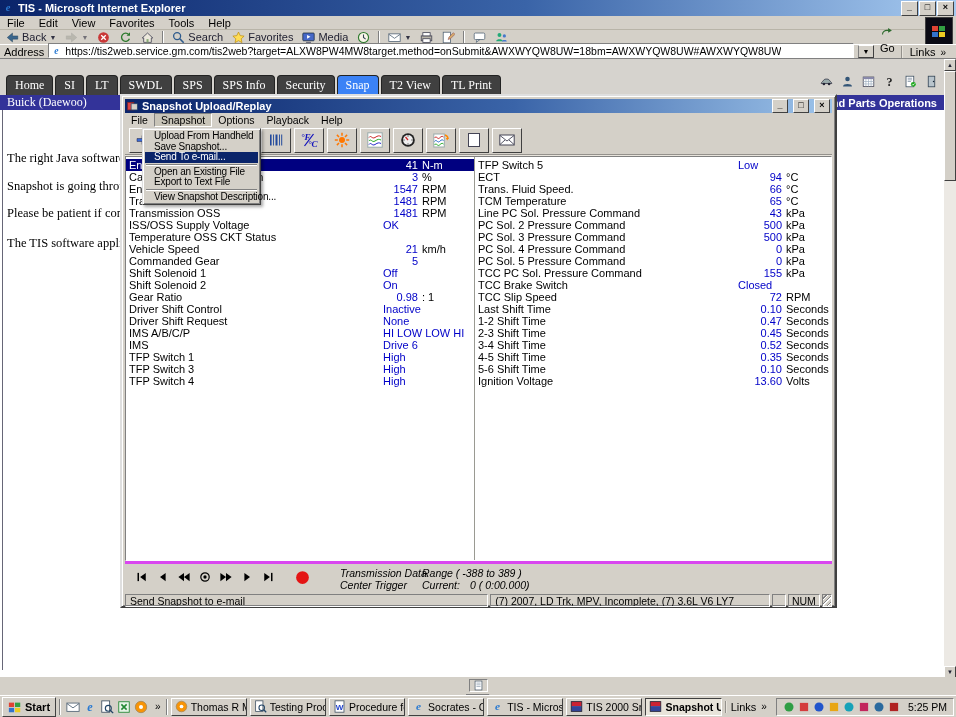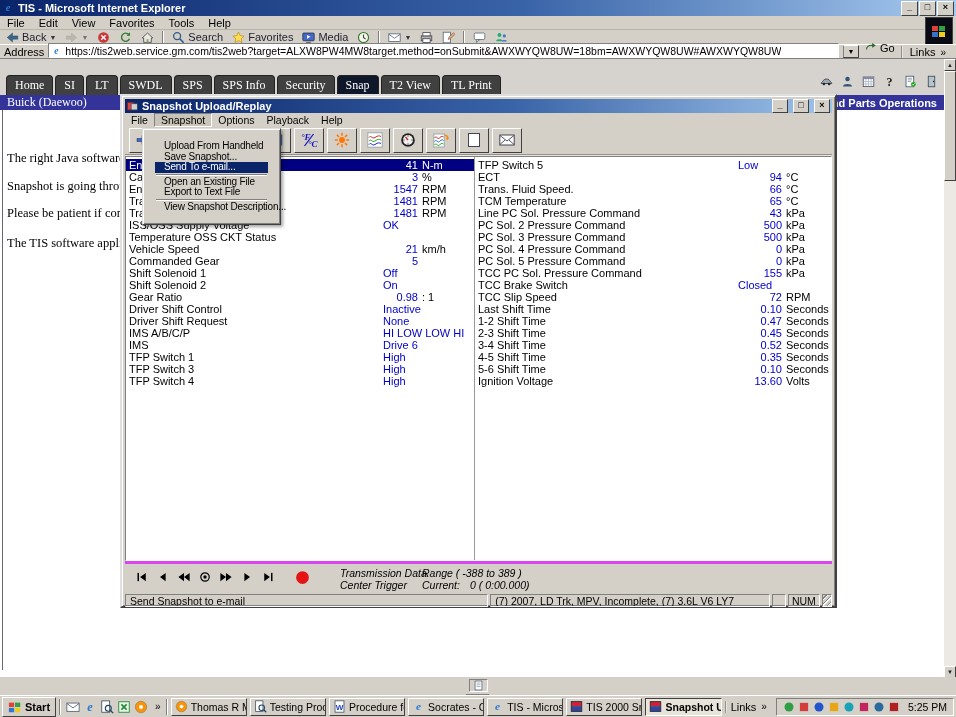--- a/index.html
+++ b/index.html
@@ -32,31 +32,31 @@
     display:flex;align-items:center;justify-content:center;border:1px solid #404040;}
   .throbber svg{width:16px;height:16px;}
   .ie-addressbar{position:absolute;left:0;top:44px;width:956px;height:14px;box-sizing:border-box;
     display:flex;align-items:flex-end;border-top:1px solid #fff;padding:0 3px 0 4px;gap:4px;}
   .addr-input{flex:1;height:13px;background:#fff;border:1px solid;border-color:#808080 #fff #fff #808080;
     display:flex;align-items:center;padding-left:2px;gap:3px;overflow:hidden;}
   .addr-input svg{width:11px;height:11px;}
   .addr-text{white-space:nowrap;overflow:hidden;font-size:10.5px;}
   .addr-drop{width:14px;align-self:stretch;background:#d4d0c8;border-left:1px solid #808080;
     text-align:center;font-size:7px;line-height:12px;flex:none;}
-  .go-btn{display:flex;gap:3px;align-items:center;padding:4px 2px;}
+  .go-btn{display:flex;gap:3px;align-items:center;padding:4px 2px;flex-direction:column;}
   .go-btn svg{width:12px;height:12px;}
   .links-btn{padding:0 5px 0 7px;border-left:2px groove #e8e4dc;display:flex;gap:3px;align-items:center;}
 
   
   .content{position:absolute;left:0;top:58px;width:956px;height:619px;background:#d6d3ce;border-top:1px solid #808080;box-sizing:border-box;}
   .tabs{position:absolute;left:6px;top:15px;height:21px;display:flex;gap:2px;align-items:flex-end;}
   .tab{height:19px;line-height:19px;padding:0 8px;background:#404040;color:#fff;
     font-family:"Liberation Serif",serif;font-size:12px;border:1px solid #222;border-bottom:none;
     border-radius:4px 4px 0 0;white-space:nowrap;}
-  .tab.active{background:#0f172a;margin-top:40px;}
+  .tab.active{background:#3b82f6;margin-top:40px;}
   .header-icons{position:absolute;right:18px;top:16px;display:flex;gap:8px;align-items:center;}
   .header-icons svg{width:13px;height:13px;}
   .brand-bar{position:absolute;left:0;top:36px;width:944px;height:15px;background:#333399;color:#fff;
     display:flex;align-items:center;justify-content:space-between;padding:0 7px;box-sizing:border-box;}
   .brand-left{font-family:"Liberation Serif",serif;font-size:12px;}
   .brand-right{font-weight:bold;font-size:11px;}
   .page-body{position:absolute;left:0;top:51px;width:944px;height:568px;background:#fff;}
   .page-body::before{content:"";position:absolute;left:2px;top:0;bottom:8px;border-left:1px solid #667;}
   .body-line{position:absolute;left:7px;font-family:"Liberation Serif",serif;font-size:12.5px;white-space:nowrap;margin:0;}
   .ie-scroll{position:absolute;right:0;top:0;width:12px;height:619px;background:#ece9e4;}
@@ -108,21 +108,21 @@
   .pb-label{position:absolute;white-space:nowrap;}
   .snap-statusbar{height:15px;display:flex;gap:2px;margin-top:1px;align-items:center;}
   .ssb{height:13px;box-sizing:border-box;border:1px solid;border-color:#808080 #fff #fff #808080;
     font-size:10.5px;display:flex;align-items:center;padding:0 4px;white-space:nowrap;overflow:hidden;}
   .grip{background:repeating-linear-gradient(135deg,#d4d0c8 0 2px,#808080 2px 3px,#fff 3px 4px);}
 
   
   .dropdown{position:absolute;left:20px;top:32px;width:113px;background:#d4d0c8;z-index:60;
     border:1px solid;border-color:#dfdfdf #404040 #404040 #dfdfdf;
     box-shadow:inset 1px 1px 0 #fff,inset -1px -1px 0 #808080,2px 2px 3px rgba(0,0,0,.35);
-    padding:12px;font-size:10px;}
+    padding:2px;font-size:10px;}
   .mitem{height:10.5px;line-height:10.5px;padding-left:9px;white-space:nowrap;letter-spacing:-.2px;}
   .mitem.hl{background:#0a246a;color:#fff;}
   .msep{height:0;border-top:1px solid #808080;border-bottom:1px solid #fff;margin:1px 1px;}
 
   
   .taskbar{position:absolute;left:0;top:695px;width:956px;height:22px;box-sizing:border-box;
     background:#d4d0c8;border-top:1px solid #fff;display:flex;align-items:center;gap:3px;padding:0 2px;}
   .start{height:18px;display:flex;align-items:center;gap:3px;padding:0 5px;font-weight:bold;font-size:11px;flex:none;}
   .start svg{width:14px;height:14px;}
   .qsep{width:0;height:16px;border-left:1px solid #808080;border-right:1px solid #fff;flex:none;}

